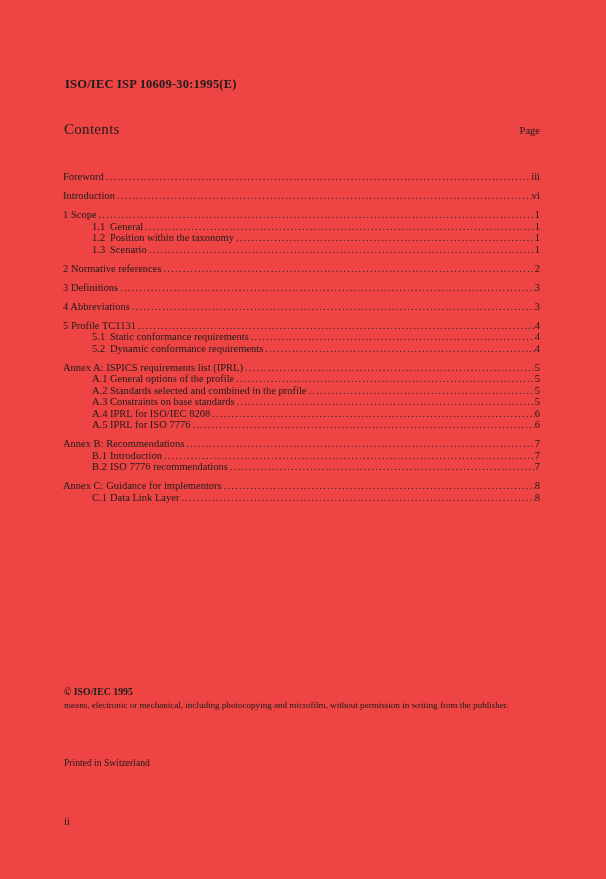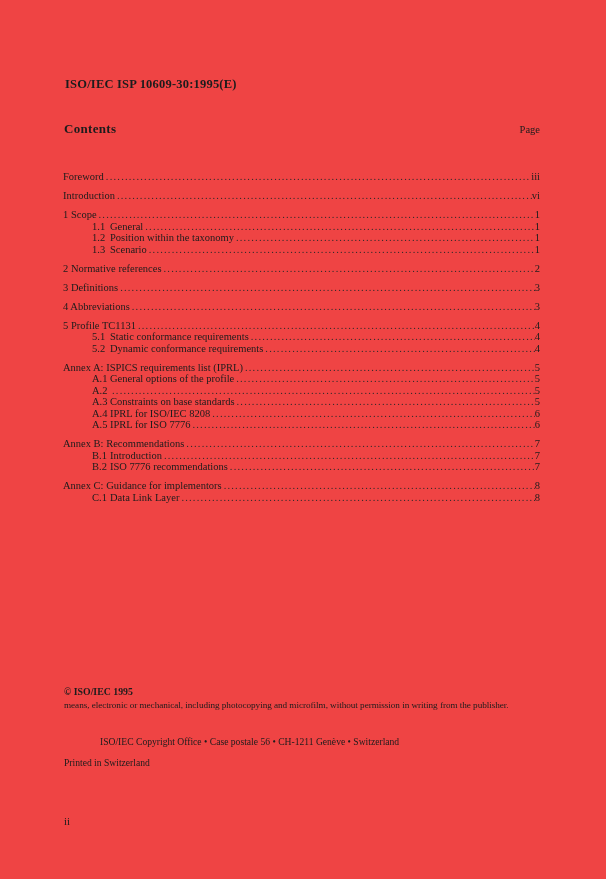--- a/index.html
+++ b/index.html
@@ -28,22 +28,22 @@
   }
   .contents-header {
     position: absolute;
     left: 64px; top: 121px;
     width: 476px;
     display: flex;
     justify-content: space-between;
     align-items: baseline;
   }
   .contents-title {
-    font-size: 13px;
-    font-weight: bold;
+    font-size: 15px;
+    font-weight: normal;
     letter-spacing: 0.3px;
   }
   .page-label {
     font-size: 10.5px;
   }
 
   
   .toc {
     position: absolute;
     left: 63px; top: 171px;
@@ -186,20 +186,21 @@
         <span class="toc-page">5</span>
       </div>
       <div class="toc-row lvl1">
         <span class="toc-num">A.1</span>
         <span class="toc-label">General options of the profile</span>
         <span class="toc-dots">............................................................................................................................................................................................................................................................................................................</span>
         <span class="toc-page">5</span>
       </div>
       <div class="toc-row lvl1">
         <span class="toc-num">A.2</span>
+        <span class="toc-label">Standards selected and combined in the profile</span>
         <span class="toc-dots">............................................................................................................................................................................................................................................................................................................</span>
         <span class="toc-page">5</span>
       </div>
       <div class="toc-row lvl1">
         <span class="toc-num">A.3</span>
         <span class="toc-label">Constraints on base standards</span>
         <span class="toc-dots">............................................................................................................................................................................................................................................................................................................</span>
         <span class="toc-page">5</span>
       </div>
       <div class="toc-row lvl1">
@@ -243,19 +244,18 @@
         <span class="toc-page">8</span>
       </div>
     </div>
 
   <div class="copy-line">© ISO/IEC  1995</div>
 
   <div class="rights">
     <div>means, electronic or mechanical, including photocopying and microfilm, without permission in writing from the publisher.</div>
   </div>
 
-  <div class="address">ISO/IEC Copyright Office • Case postale 56 • CH-1211 Genève • Switzerland</div>
 
   <div class="printed">Printed in Switzerland</div>
 
   <div class="folio">ii</div>
 
 </div>
 
 </body></html>

